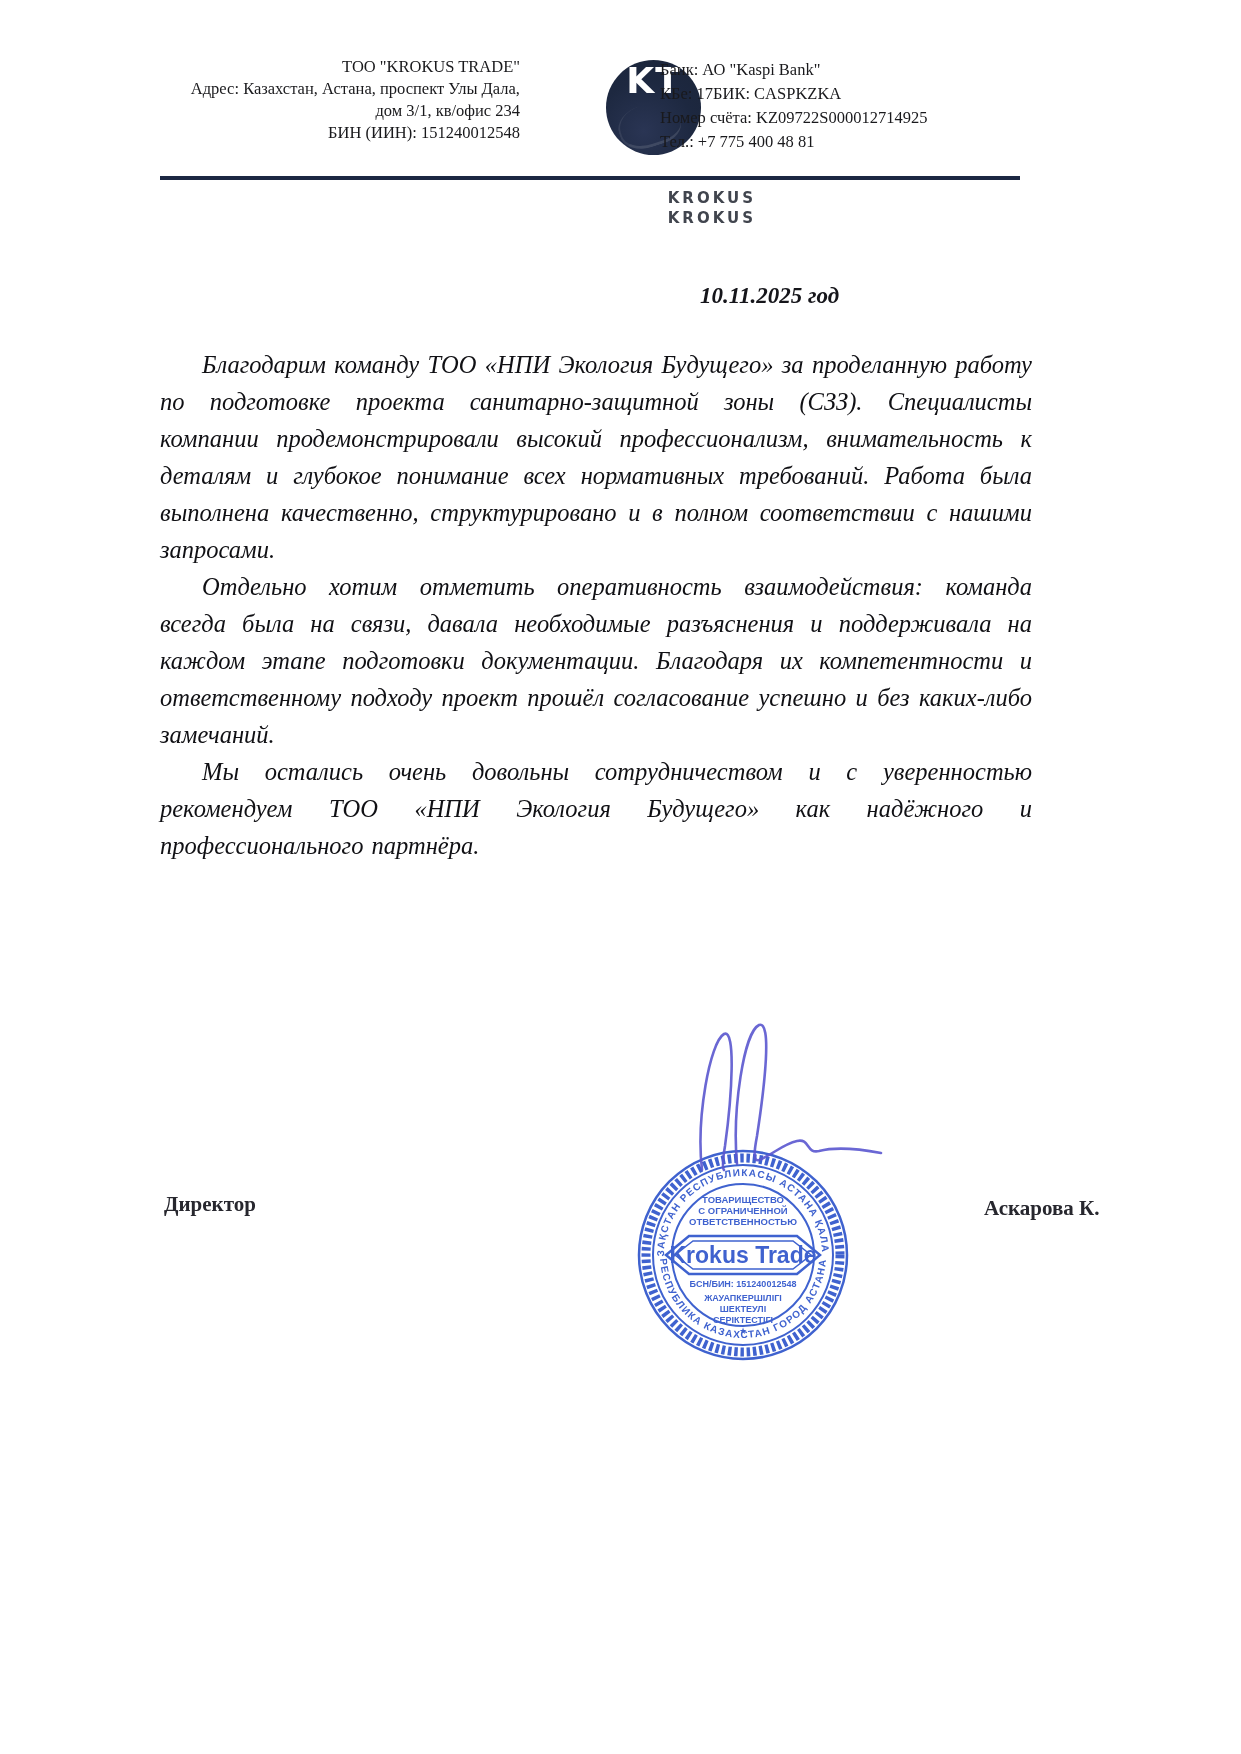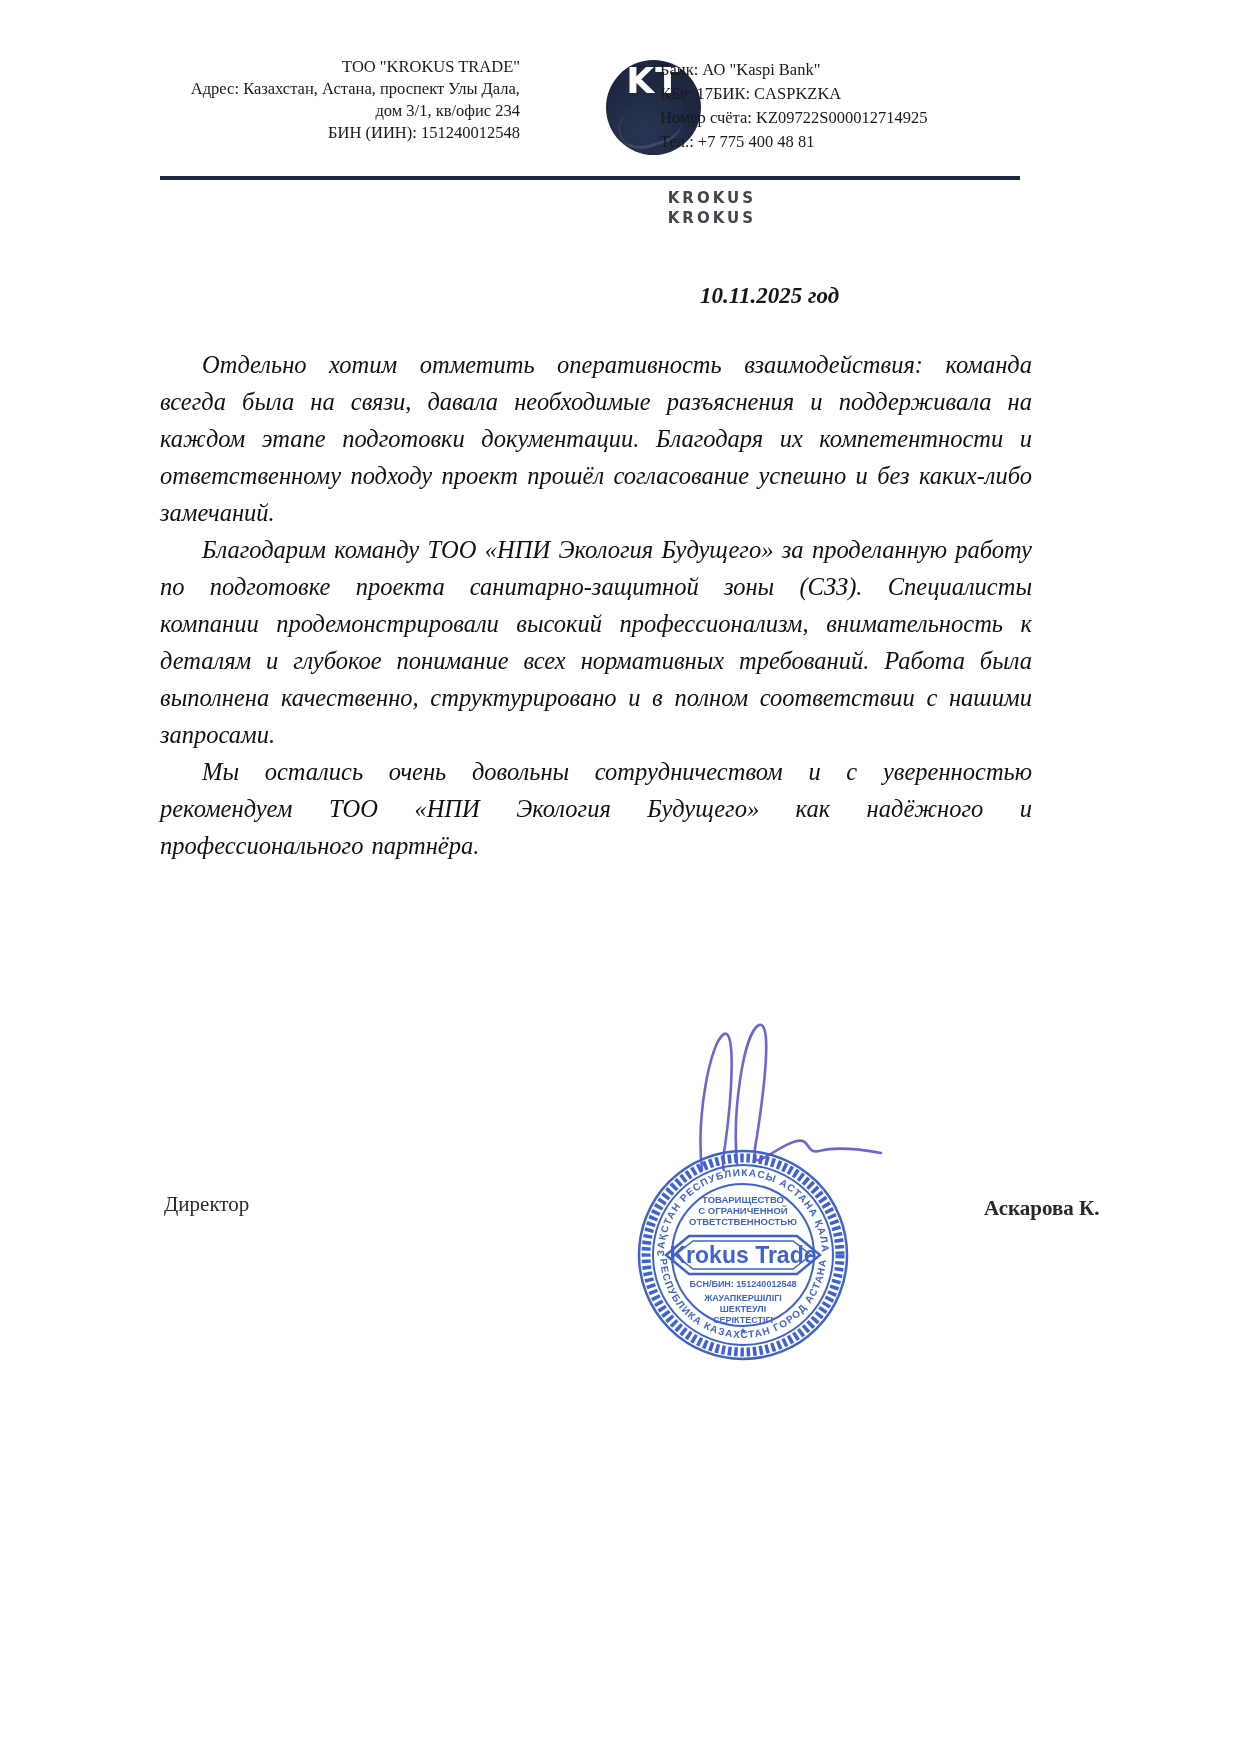--- a/index.html
+++ b/index.html
@@ -65,21 +65,21 @@
     line-height:37px;
     text-align:justify;
     text-align-last:left;
     text-indent:42px;
     color:#101014;
     word-spacing:2px;
   }
   
   .sign-title{
     position:absolute; top:1192px; left:164px;
-    font-weight:normal; font-size:21px; color:#27272e;
+    font-weight:bold; font-size:21px; color:#27272e;
   }
   .sign-name{
     position:absolute; top:1196px; left:984px;
     font-weight:bold; font-size:21px; color:#27272e;text-align:center;
   }
   .stamp{
     position:absolute; top:1148px; left:636px; width:214px; height:214px;
     opacity:0.92;
   }
   .signature-ink{
@@ -115,22 +115,22 @@
   <div class="divider"></div>
 
   <div class="wordmark">
     <div>KROKUS</div>
     <div>KROKUS</div>
   </div>
 
   <div class="doc-date">10.11.2025 год</div>
 
   <div class="body-text">
+    <p>Благодарим команду ТОО «НПИ Экология Будущего» за проделанную работу по подготовке проекта санитарно-защитной зоны (СЗЗ). Специалисты компании продемонстрировали высокий профессионализм, внимательность к деталям и глубокое понимание всех нормативных требований. Работа была выполнена качественно, структурировано и в полном соответствии с нашими запросами.</p>
     <p>Отдельно хотим отметить оперативность взаимодействия: команда всегда была на связи, давала необходимые разъяснения и поддерживала на каждом этапе подготовки документации. Благодаря их компетентности и ответственному подходу проект прошёл согласование успешно и без каких-либо замечаний.</p>
-    <p>Благодарим команду ТОО «НПИ Экология Будущего» за проделанную работу по подготовке проекта санитарно-защитной зоны (СЗЗ). Специалисты компании продемонстрировали высокий профессионализм, внимательность к деталям и глубокое понимание всех нормативных требований. Работа была выполнена качественно, структурировано и в полном соответствии с нашими запросами.</p>
     <p>Мы остались очень довольны сотрудничеством и с уверенностью рекомендуем ТОО «НПИ Экология Будущего» как надёжного и профессионального партнёра.</p>
   </div>
 
   <div class="sign-title">Директор</div>
   <div class="sign-name">Аскарова К.</div>
 
   <svg class="stamp" viewBox="0 0 214 214" xmlns="http://www.w3.org/2000/svg">
     <g stroke="#2f55cb" fill="none">
       <circle cx="107" cy="107" r="104" stroke-width="2.5"></circle>
       <circle cx="107" cy="107" r="97" stroke-width="9" stroke-dasharray="3.5 2.8"></circle>

